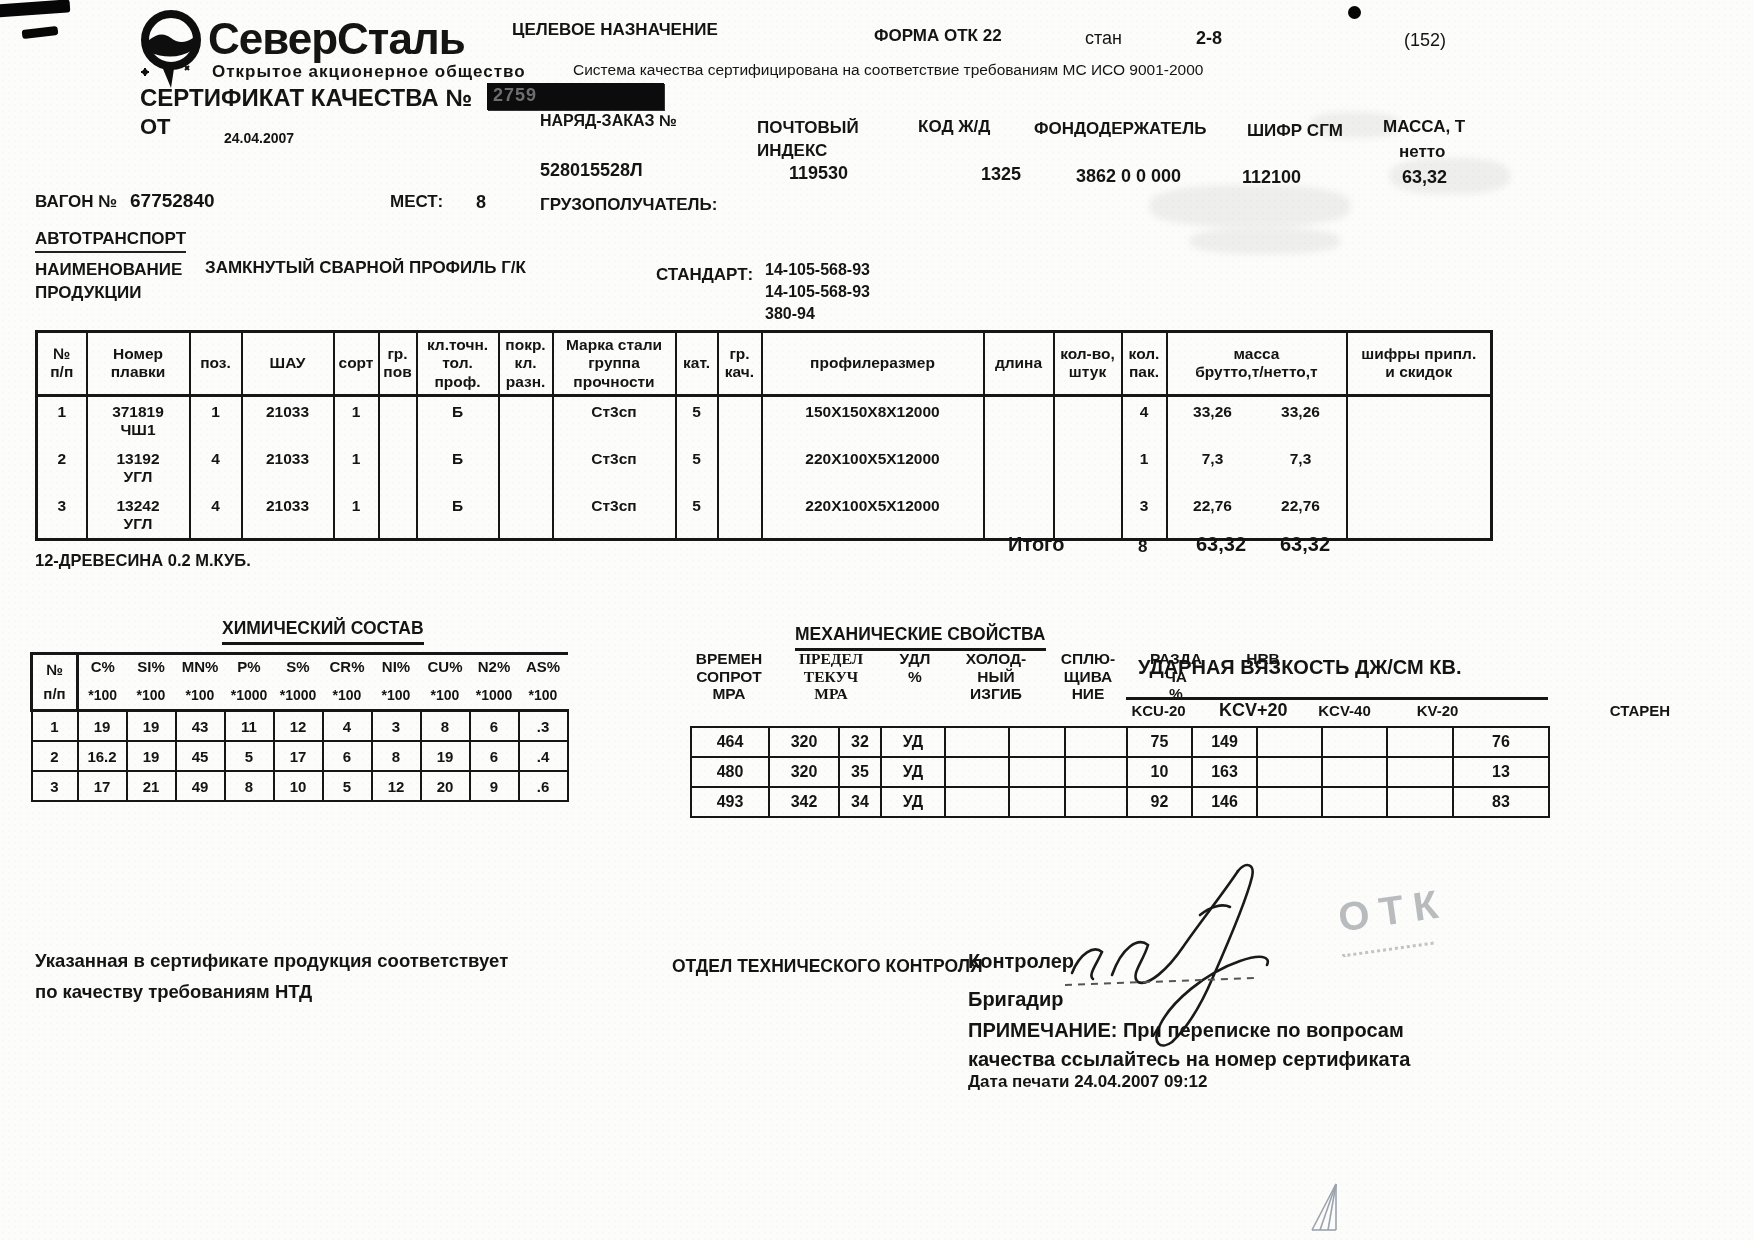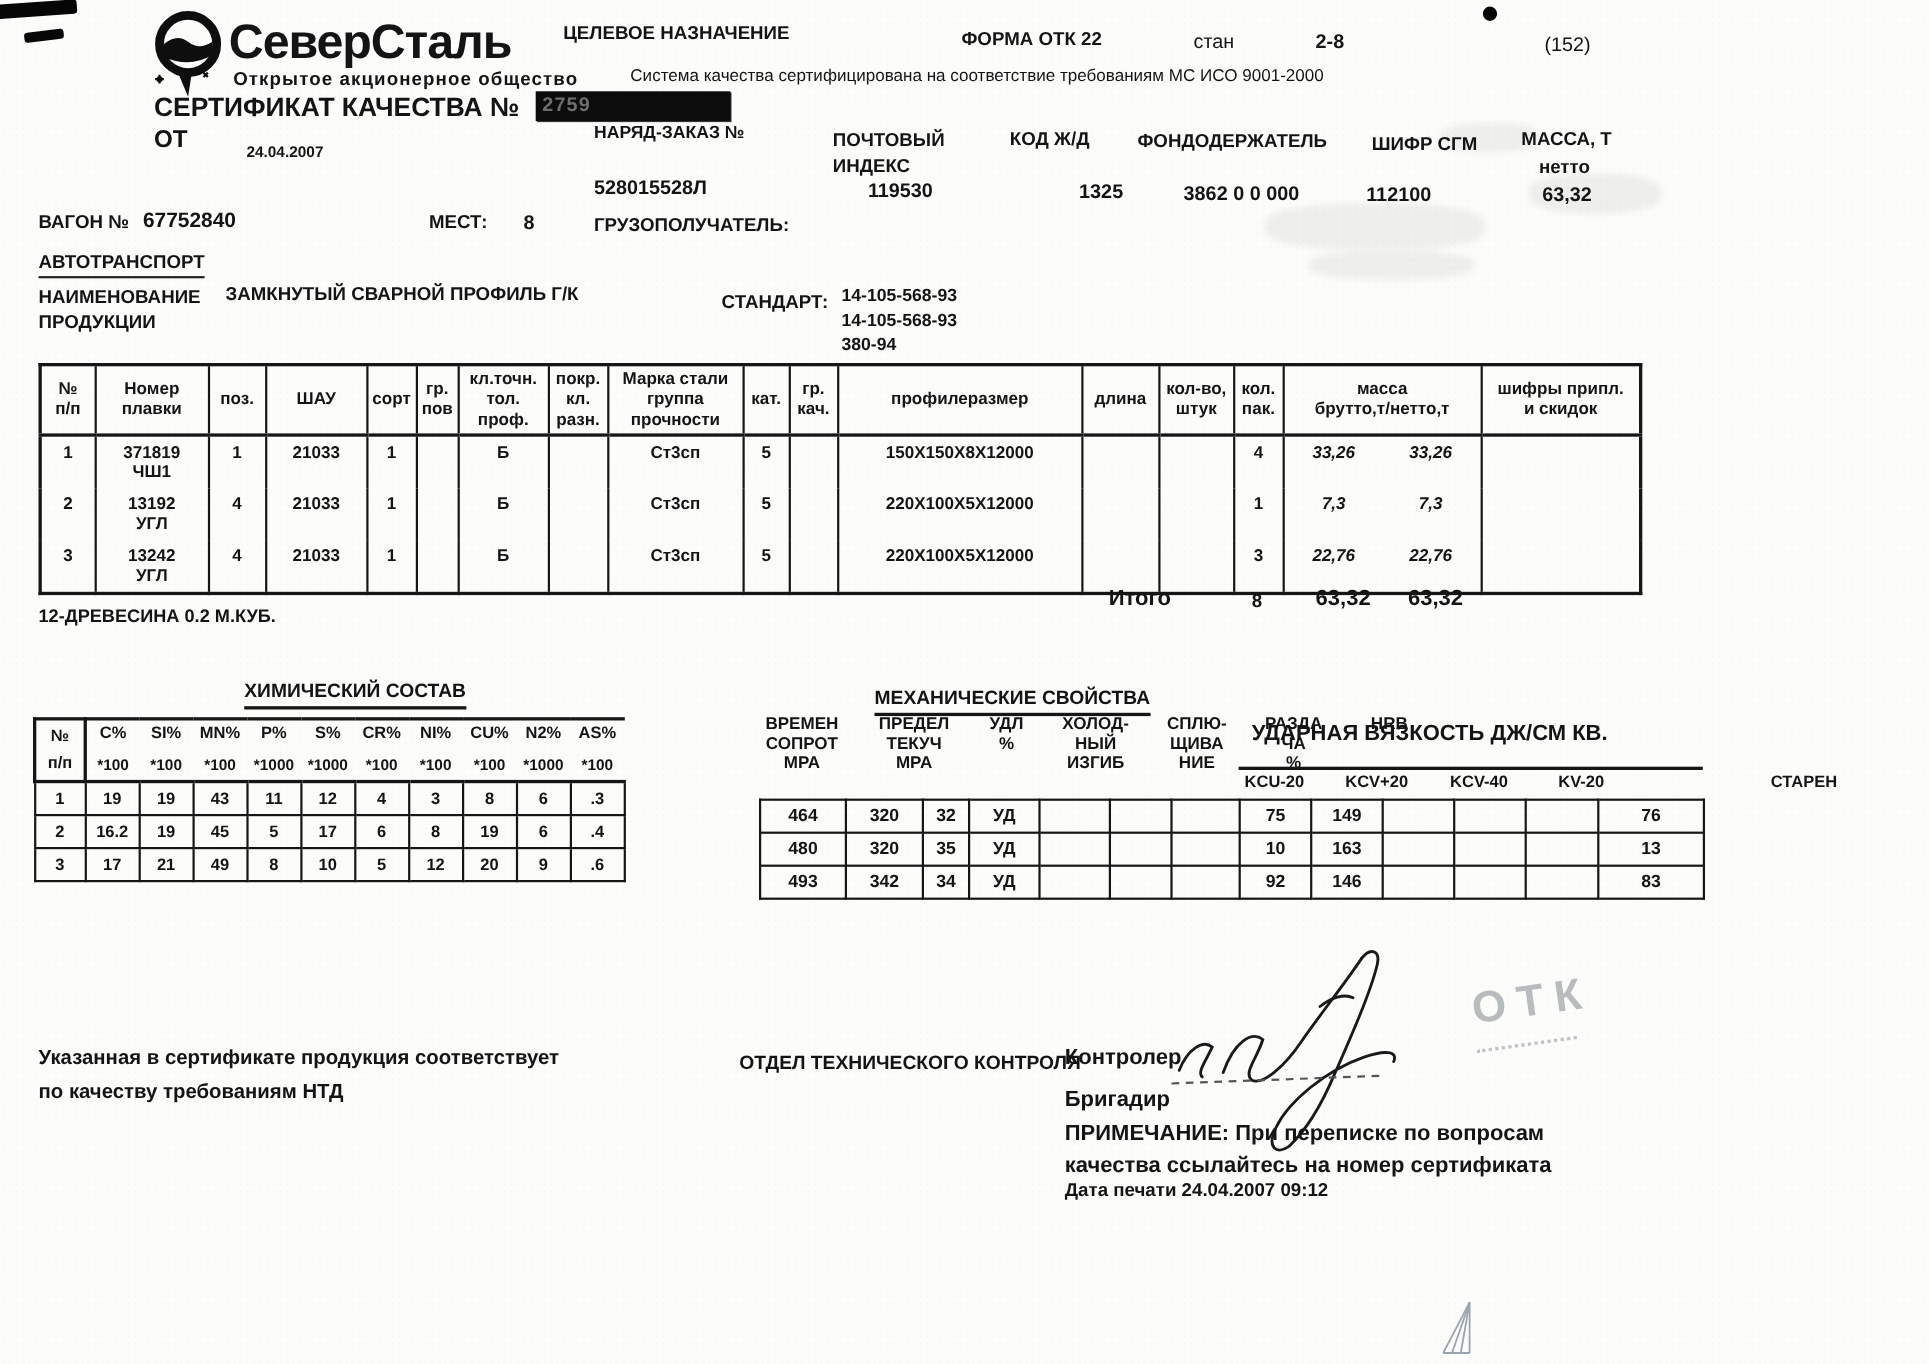--- a/index.html
+++ b/index.html
@@ -26,21 +26,21 @@
   
   .redact{background:#0c0c0c;color:#6e6e6e;font-weight:700;font-size:18px;
           padding:2px 6px;letter-spacing:1px;box-shadow:1px 1px 0 #333;}
 
   
   table.mt{border-collapse:collapse;table-layout:fixed;border:3px solid #161616;}
   table.mt th{border:2px solid #161616;border-bottom:3px solid #161616;
     font-weight:700;font-size:15.5px;line-height:1.18;vertical-align:middle;padding:3px 1px;}
   table.mt td{border-left:2px solid #161616;border-right:2px solid #161616;border-top:none;border-bottom:none;
     font-weight:700;font-size:15.5px;text-align:center;vertical-align:top;padding-top:6px;height:40px;line-height:1.15;}
-  .split{display:flex;width:100%;font-style:italic;}
+  .split{display:flex;width:100%;}
   .split span{flex:1;text-align:center;}
 
   
   table.ct{border-collapse:collapse;table-layout:fixed;}
   table.ct th{border:none;border-top:3px solid #161616;border-bottom:3px solid #161616;
     font-weight:700;font-size:15px;vertical-align:top;padding:3px 0;}
   table.ct th.no{border:3px solid #161616;}
   table.ct td{border:2px solid #161616;font-weight:700;font-size:15px;text-align:center;height:26px;vertical-align:middle;}
   .chem-el{display:block;margin-bottom:12px;}
   .chem-mult{display:block;font-size:14px;}
@@ -369,42 +369,42 @@
     </tr>
   </tbody>
     </table>
 
   <div class="abs b title-underline" style="left:795px;top:624px;font-size:17.5px;">МЕХАНИЧЕСКИЕ СВОЙСТВА</div>
 
   <div class="abs mh-row" style="left:690px;top:650px;">
     <div class="mh-cell" style="width:78px;">ВРЕМЕН
 СОПРОТ
 МРА</div>
-    <div class="mh-cell" style="width:70px;">ПРЕДЕЛ
+    <div class="mh-cell" style="width:70px;font-family:Liberation Serif, serif;">ПРЕДЕЛ
 ТЕКУЧ
 МРА</div>
     <div class="mh-cell" style="width:42px;">УДЛ
 %</div>
     <div class="mh-cell" style="width:64px;">ХОЛОД-
 НЫЙ
 ИЗГИБ</div>
     <div class="mh-cell" style="width:64px;">СПЛЮ-
 ЩИВА
 НИЕ</div>
     <div class="mh-cell" style="width:56px;">РАЗДА
 ЧА
 %</div>
     <div class="mh-cell" style="width:62px;">HRB</div>
   </div>
 
   <div class="abs b" style="left:1138px;top:656px;font-size:20px;">УДАРНАЯ ВЯЗКОСТЬ ДЖ/СМ КВ.</div>
   <div class="abs impact-rule" style="left:1126px;top:697px;width:422px;"></div>
   <div class="abs mh-row" style="left:1126px;top:702px;">
     <div class="mh-cell" style="width:65px;font-size:15px;">KCU-20</div>
-    <div class="mh-cell" style="width:65px;font-size:15px;">KCV+20</div>
+    <div class="mh-cell" style="width:65px;font-size:18px;">KCV+20</div>
     <div class="mh-cell" style="width:65px;font-size:15px;">KCV-40</div>
     <div class="mh-cell" style="width:65px;font-size:15px;">KV-20</div>
     <div class="mh-cell" style="width:66px;"></div>
     <div class="mh-cell" style="width:96px;font-size:15px;">СТАРЕН</div>
   </div>
 
   <table class="mg abs" style="left:690px;top:726px;width:858px;">
     <colgroup>
       <col style="width:78px">
         <col style="width:70px">

